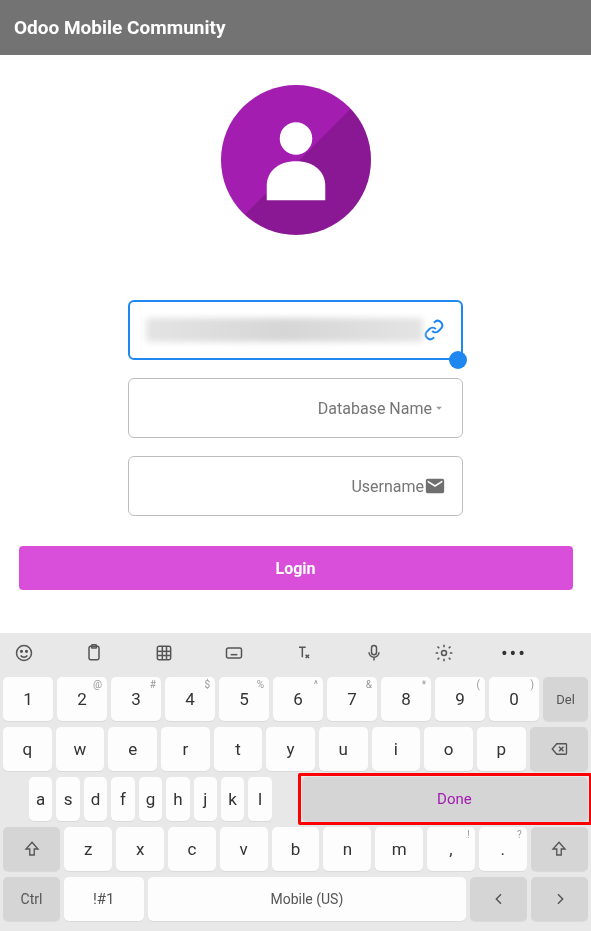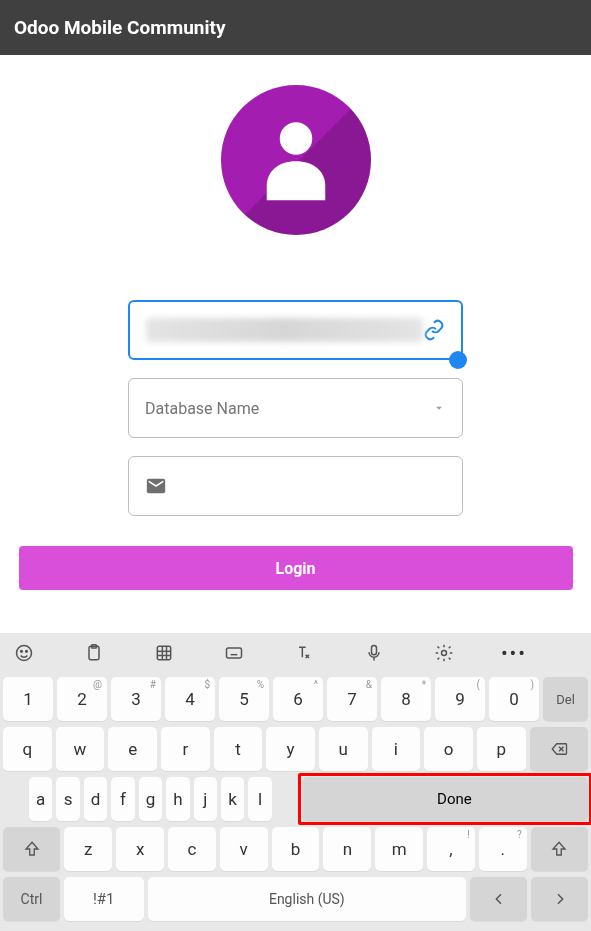--- a/index.html
+++ b/index.html
@@ -1,29 +1,29 @@
 <!DOCTYPE html>
 <html><head>
 <meta charset="utf-8">
 <style>
   * { box-sizing: border-box; margin: 0; padding: 0; font-family: -apple-system, BlinkMacSystemFont, "Segoe UI", Roboto, sans-serif; }
   body { width: 591px; height: 931px; background: #fff; overflow: hidden; position: relative; }
 
-  .header { background: #404040; color: #fff; font-weight: 700; font-size: 19px; padding: 16px 14px; }
+  .header { background: #737373; color: #fff; font-weight: 700; font-size: 19px; padding: 16px 14px; }
 
   .content { padding-top: 30px; display: flex; flex-direction: column; align-items: center; }
 
   .avatar-circle { width: 150px; height: 150px; border-radius: 50%; background: #a31db0; position: relative; overflow: hidden; display: flex; align-items: center; justify-content: center; }
   .avatar-shadow { position: absolute; width: 200px; height: 200px; background: rgba(0,0,0,0.15); transform: rotate(45deg); left: 55px; top: 40px; }
   .avatar-icon svg { position: relative; z-index: 1; }
 
   .form { width: 335px; margin-top: 65px; display: flex; flex-direction: column; gap: 18px; }
   .field { border: 1px solid #bdbdbd; border-radius: 6px; height: 60px; display: flex; align-items: center; padding: 0 16px; justify-content: space-between; }
   .field.focused { border: 2px solid #1e88f0; }
-  .field input { border: none; outline: none; font-size: 16px; color: #555; background: transparent; flex: 1; }
+  .field input { border: none; outline: none; font-size: 16px; color: #555; background: transparent; flex: 1; text-align: right; }
   .field input::placeholder { color: #757575; }
   .field .blurred { flex: 1; height: 24px; background: linear-gradient(90deg, #e4e4e4, #d6d6d6, #e4e4e4); filter: blur(3px); border-radius: 3px; }
   .field-icon { color: #757575; display: flex; align-items: center; }
   .link-icon { color: #1e88f0; }
   .chevron-icon { color: #9e9e9e; }
   .dots { letter-spacing: 4px; color: #888; font-weight:700; margin-top:-4px;}
   .dots-underline { border-bottom: 2px solid #888; padding-bottom:1px;}
   .cursor-dot { position: absolute; width: 18px; height: 18px; background: #1e88f0; border-radius: 50%; right: -4px; bottom: -9px; }
   .field-wrap { position: relative; }
 
@@ -37,21 +37,21 @@
   .kb-row { display: flex; gap: 4px; margin-bottom: 6px; }
   .key { flex: 1; height: 44px; background: #fdfdfd; border-radius: 5px; display: flex; align-items: center; justify-content: center; font-size: 17px; color: #333; position: relative; box-shadow: 0 1px 0 rgba(0,0,0,0.06); }
   .key.dark { background: #d5d5d5; }
   .key .sup { position: absolute; top: 2px; right: 5px; font-size: 10px; color: #999; }
   .key.shift, .key.back { flex: 1.2; }
   .key.del { flex: 0.9; color: #555; font-size:13px;}
   .key.ctrl { flex: 0.93; font-size: 14px; color:#555;}
   .key.sym  { flex: 1.3; font-size: 15px; color:#555;}
   .key.space { flex: 5.2; font-size: 14px; color:#555;}
   .key.arrow { flex: 0.93; }
-  .key.done { color: #000000; font-size: 15px; flex: 1.1; padding-left: 19px;}
+  .key.done { color: #a21caf; font-size: 15px; flex: 1.1; padding-left: 19px;}
   .done-highlight { border: 3px solid #ff0000; position: absolute; inset: -4px; border-radius: 2px; pointer-events:none;}
   .row-pad-a { padding: 0 26px; }
   .kb-row.last { margin-bottom: 2px; border-radius: 6px; }
 </style>
 </head>
 <body>
 
 <div class="header">
   <span>Odoo Mobile Community</span>
 </div>
@@ -85,20 +85,21 @@
     <div class="field">
       <input readonly="" placeholder="Database Name" style="">
       <span class="field-icon chevron-icon">
         <svg width="14" height="14" viewBox="0 0 24 24" fill="#9e9e9e">
             <path d="M7 10l5 5 5-5z"></path>
           </svg>
       </span>
     </div>
 
     <div class="field">
+      <input placeholder="Username" style="">
       <span class="field-icon">
         <svg width="22" height="22" viewBox="0 0 24 24" fill="#6f6f6f">
             <path d="M20 4H4a2 2 0 0 0-2 2v12a2 2 0 0 0 2 2h16a2 2 0 0 0 2-2V6a2 2 0 0 0-2-2zm0 4-8 5-8-5V6l8 5 8-5v2z"></path>
           </svg>
       </span>
     </div>
 
   </div>
 
   <button class="login-btn">Login</button>
@@ -223,21 +224,21 @@
         <div class="key ">.<span class="sup">?</span></div>
         <div class="key dark shift">
           <svg width="18" height="18" viewBox="0 0 24 24" fill="none" stroke="#555" stroke-width="1.8">
             <path d="M12 3l8 9h-5v8H9v-8H4z"></path>
           </svg>
         </div>
       </div>
     <div class="kb-row last" id="kb-row5">
         <div class="key dark ctrl">Ctrl</div>
         <div class="key sym">!#1</div>
-        <div class="key space">English (US)</div>
+        <div class="key space">Mobile (US)</div>
         <div class="key dark arrow">
           <svg width="16" height="16" viewBox="0 0 24 24" fill="none" stroke="#555" stroke-width="2.2">
             <path d="M15 5l-7 7 7 7"></path>
           </svg>
         </div>
         <div class="key dark arrow">
           <svg width="16" height="16" viewBox="0 0 24 24" fill="none" stroke="#555" stroke-width="2.2">
             <path d="M9 5l7 7-7 7"></path>
           </svg>
         </div>

